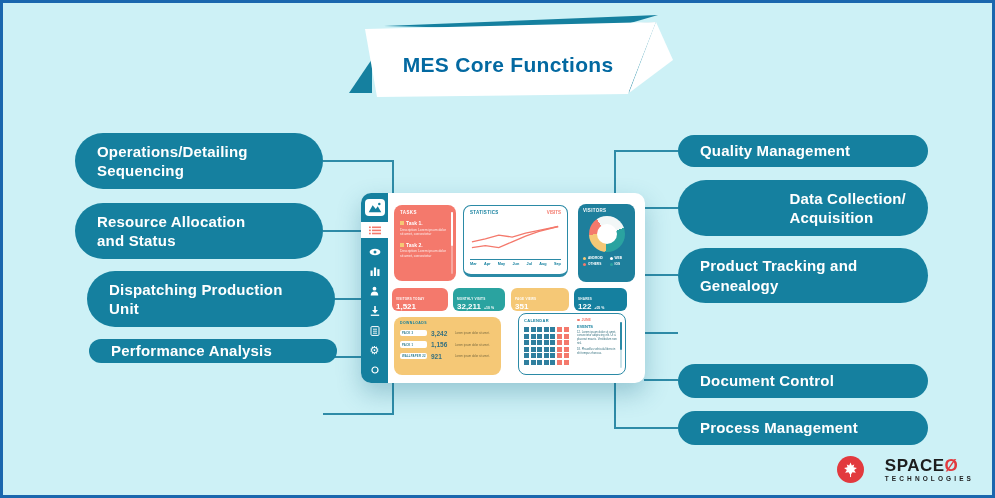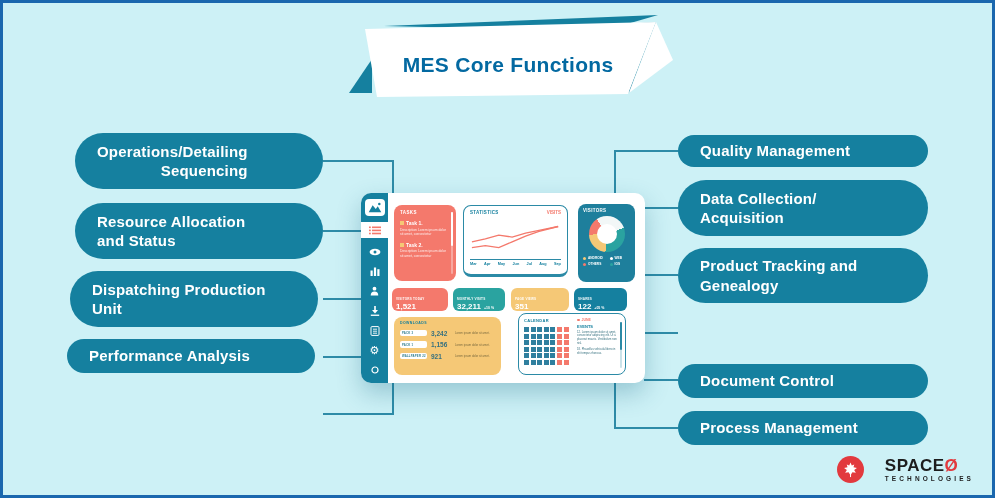--- a/index.html
+++ b/index.html
@@ -146,40 +146,40 @@
     <svg width="350" height="95" viewBox="0 0 350 95">
       <polygon points="51,15 325,4 270,20" fill="#15809f"></polygon>
       <polygon points="275,14 323,11 296,82" fill="#15809f"></polygon>
       <polygon points="323,11 340,49 296,82" fill="#ffffff"></polygon>
       <polygon points="16,82 39,48 39,82" fill="#15809f"></polygon>
       <polygon points="32,18 323,11 295,83 44,86" fill="#ffffff"></polygon>
     </svg>
     <h1>MES Core Functions</h1>
   </div>
 
-  <div class="pill" style="left:72px; top:130px; width:248px; height:56px;text-align:right;">
+  <div class="pill" style="left:72px; top:130px; width:248px; height:56px;">
       <span>Operations/Detailing
 Sequencing</span>
     </div>
   <div class="pill" style="left:72px; top:200px; width:248px; height:56px;">
       <span>Resource Allocation
 and Status</span>
     </div>
-  <div class="pill" style="left:67px; top:268px; width:248px; height:56px;">
+  <div class="pill" style="left:84px; top:268px; width:248px; height:56px;">
       <span>Dispatching Production
 Unit</span>
     </div>
-  <div class="pill" style="left:64px; top:336px; width:248px; height:34px;">
+  <div class="pill" style="left:86px; top:336px; width:248px; height:24px;">
       <span>Performance Analysis</span>
     </div>
 
   <div class="pill" style="left:675px; top:132px; width:250px; height:32px;">
       <span>Quality Management</span>
     </div>
-  <div class="pill" style="left:675px; top:177px; width:250px; height:56px;">
+  <div class="pill" style="left:675px; top:177px; width:250px; height:56px;justify-content:flex-end;">
       <span>Data Collection/
 Acquisition</span>
     </div>
   <div class="pill" style="left:675px; top:245px; width:250px; height:55px;">
       <span>Product Tracking and
 Genealogy</span>
     </div>
   <div class="pill" style="left:675px; top:361px; width:250px; height:34px;">
       <span>Document Control</span>
     </div>

